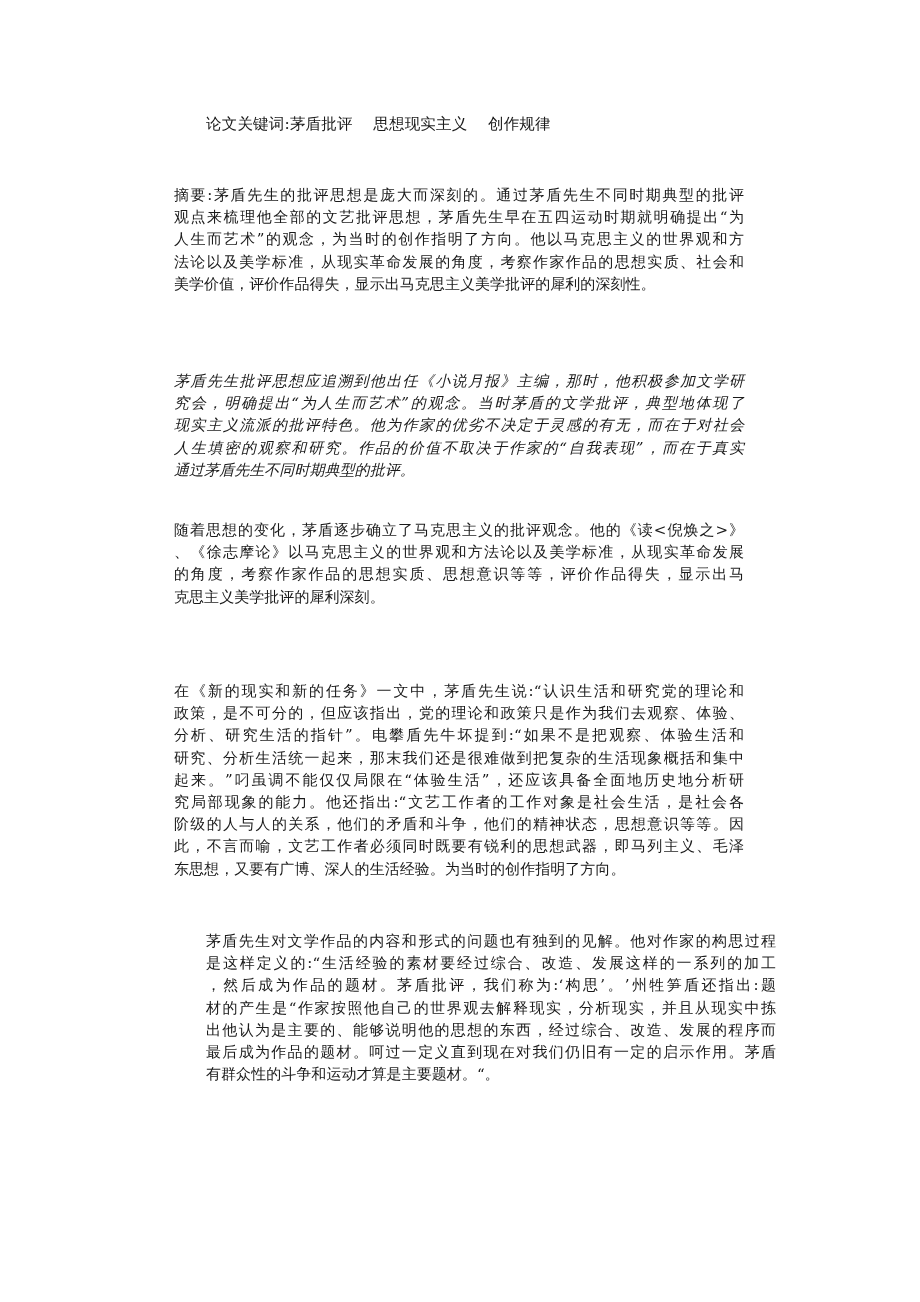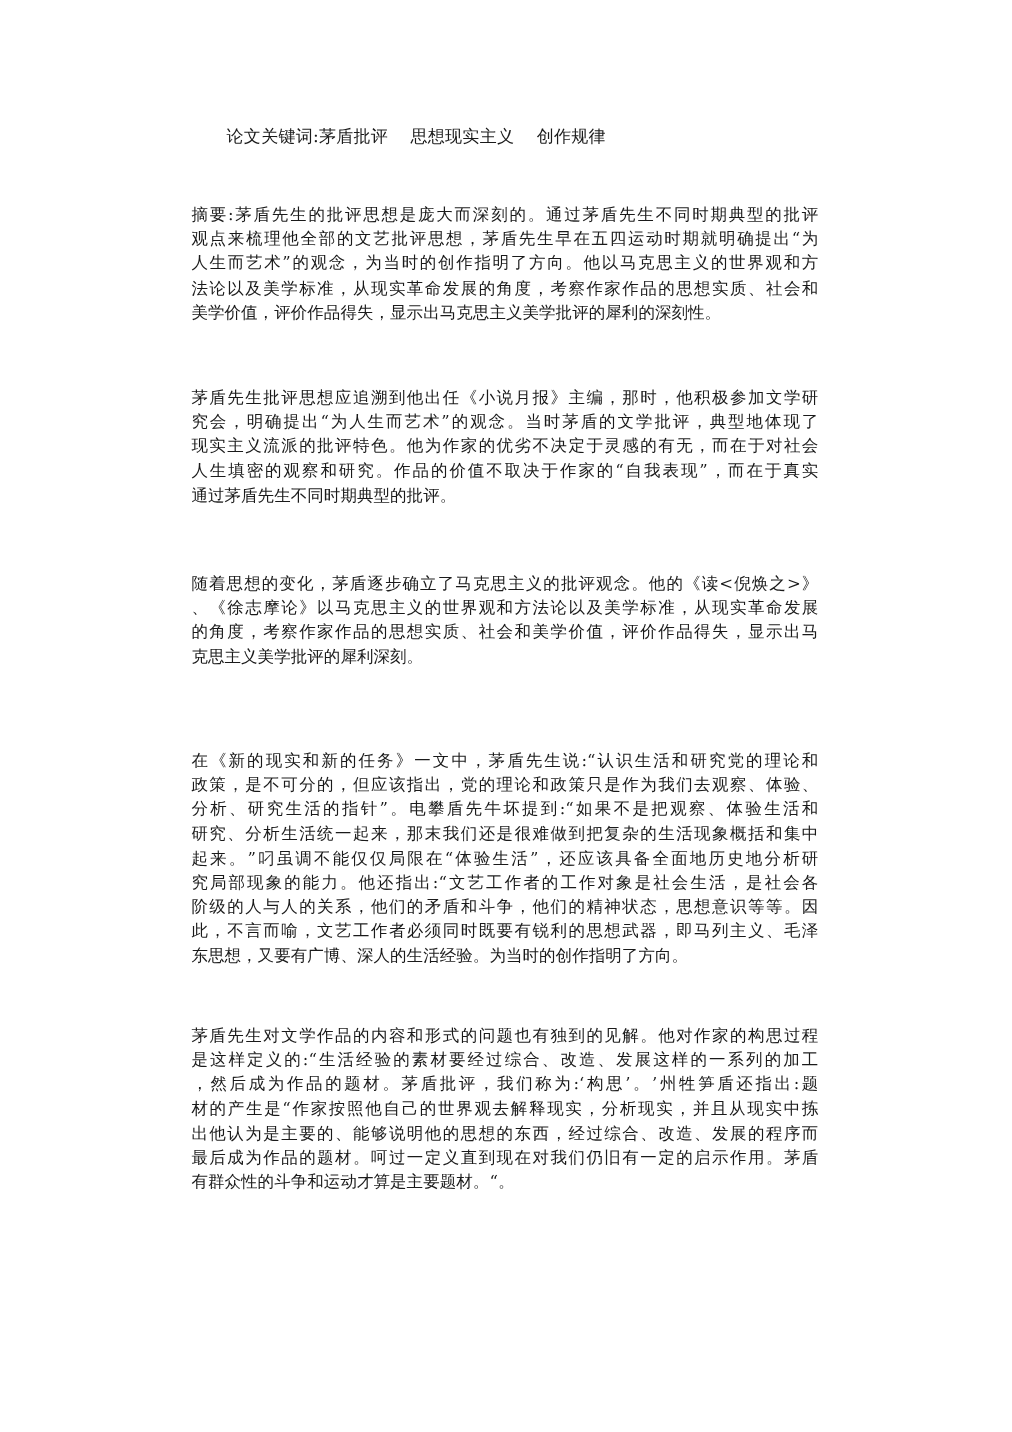--- a/index.html
+++ b/index.html
@@ -46,24 +46,24 @@
       display: block;
       white-space: nowrap;
       height: 22.2px;
       text-align: justify;
       text-align-last: justify;
     }
     .para .line.last {
       text-align-last: left;
     }
     #p-abstract { top: 184px; }
-    #p-1 { top: 350px; }
+    #p-1 { top: 370px; font-style: italic; }
     #p-2 { top: 519px; }
     #p-3 { top: 680px; }
-    #p-4 { top: 930px; }
+    #p-4 { top: 930px; margin-left: 32px; }
   </style>
 </head>
 <body>
 
 <div class="page">
 
   <div class="keywords">论文关键词:茅盾批评    思想现实主义    创作规律</div>
 
   <div class="para" id="p-abstract">
     <span class="line">摘要:茅盾先生的批评思想是庞大而深刻的。通过茅盾先生不同时期典型的批评</span>
@@ -77,21 +77,21 @@
     <span class="line">茅盾先生批评思想应追溯到他出任《小说月报》主编，那时，他积极参加文学研</span>
     <span class="line">究会，明确提出“为人生而艺术”的观念。当时茅盾的文学批评，典型地体现了</span>
     <span class="line">现实主义流派的批评特色。他为作家的优劣不决定于灵感的有无，而在于对社会</span>
     <span class="line">人生填密的观察和研究。作品的价值不取决于作家的“自我表现”，而在于真实</span>
     <span class="line last">通过茅盾先生不同时期典型的批评。</span>
   </div>
 
   <div class="para" id="p-2">
     <span class="line">随着思想的变化，茅盾逐步确立了马克思主义的批评观念。他的《读&lt;倪焕之&gt;》</span>
     <span class="line">、《徐志摩论》以马克思主义的世界观和方法论以及美学标准，从现实革命发展</span>
-    <span class="line">的角度，考察作家作品的思想实质、社会和美学价值，评价作品得失，显示出马</span>
+    <span class="line">的角度，考察作家作品的思想实质、思想意识等等，评价作品得失，显示出马</span>
     <span class="line last">克思主义美学批评的犀利深刻。</span>
   </div>
 
   <div class="para" id="p-3">
     <span class="line">在《新的现实和新的任务》一文中，茅盾先生说:“认识生活和研究党的理论和</span>
     <span class="line">政策，是不可分的，但应该指出，党的理论和政策只是作为我们去观察、体验、</span>
     <span class="line">分析、研究生活的指针”。电攀盾先牛坏提到:“如果不是把观察、体验生活和</span>
     <span class="line">研究、分析生活统一起来，那末我们还是很难做到把复杂的生活现象概括和集中</span>
     <span class="line">起来。”叼虽调不能仅仅局限在“体验生活”，还应该具备全面地历史地分析研</span>
     <span class="line">究局部现象的能力。他还指出:“文艺工作者的工作对象是社会生活，是社会各</span>

